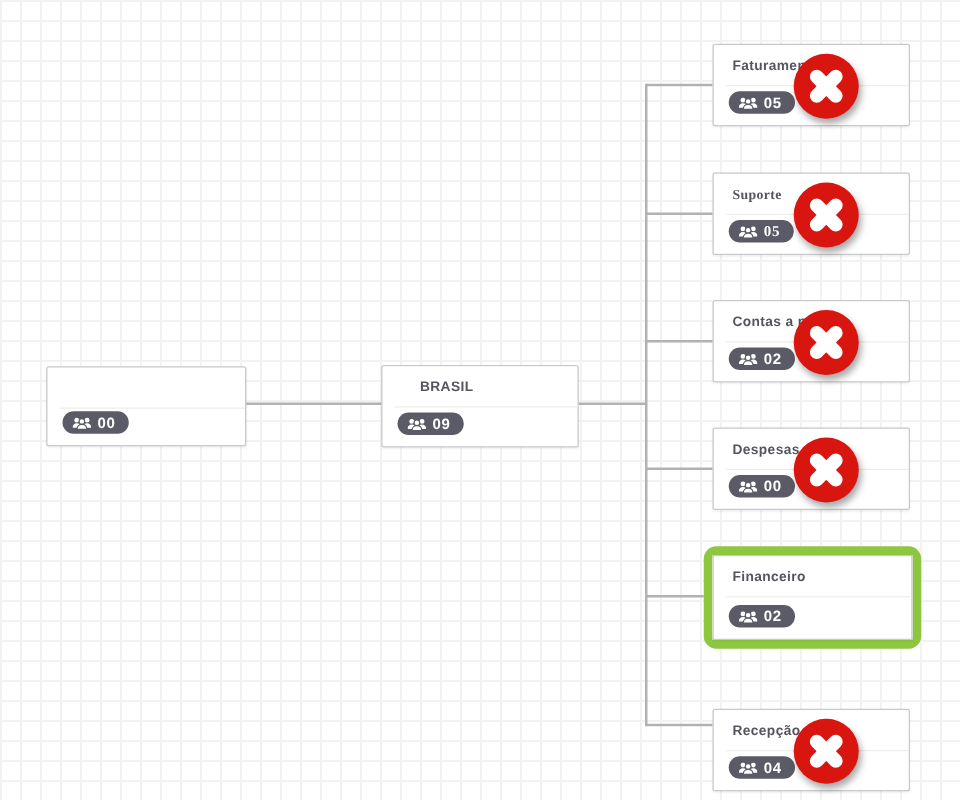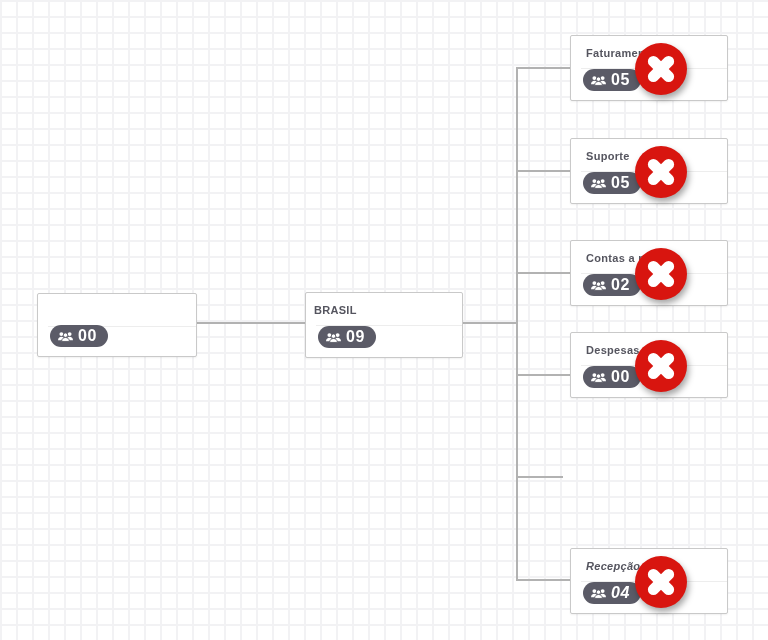--- a/index.html
+++ b/index.html
@@ -48,21 +48,21 @@
   .node-badge {
     position:absolute;
     left:12px; bottom:9px;
     display:inline-flex;
     align-items:center;
     gap:5px;
     background:#5b5b67;
     color:#ffffff;
     border-radius:999px;
     padding:3px 11px 3px 8px;
-    font-size:16px;
+    font-size:12px;
     font-weight:bold;
     letter-spacing:0.5px;
     line-height:1;
   }
   .badge-icon { display:inline-flex; }
   .badge-icon svg { display:block; }
 
   
   .error-marker {
     position:absolute;
@@ -85,24 +85,24 @@
     border-radius:10px;
     background:#ffffff;
     z-index:2;
   }
   .highlight-ring .node { position:relative; left:0; top:0; width:100%; height:100%; border-radius:0; }
 
   .node.root    { left:37px;  top:293px; width:160px; height:64px; }
   .node.brasil  { left:305px; top:292px; }
   .node.child   { left:570px; }
   .node.c0 { top:35px; }
-  .node.c1 { top:138px; }
+  .node.c1 { top:138px;font-family:Liberation Serif, serif; }
   .node.c2 { top:240px; }
-  .node.c3 { top:332px; }
-  .node.c5 { top:548px;font-style:italic; }
+  .node.c3 { top:342px; }
+  .node.c5 { top:567px; }
 </style>
 </head>
 <body>
 
 <div class="canvas">
 
   <div class="conn h" style="left:197px; top:322px; width:108px;"></div>
   <div class="conn h" style="left:463px; top:322px; width:54px;"></div>
   <div class="conn v" style="left:516px; top:67px; height:514px;"></div>
   <div class="conn h" style="left:517px; top:67px;  width:53px;"></div>
@@ -124,21 +124,21 @@
           <path d="M11 12c0-3.1 2-4.8 4.5-4.8S20 8.9 20 12z"></path>
           <circle cx="10" cy="5.2" r="3" stroke="#5b5b67" stroke-width="1.2"></circle>
           <path d="M4.8 13.6c0-3.4 2.3-5.3 5.2-5.3s5.2 1.9 5.2 5.3z" stroke="#5b5b67" stroke-width="1.2"></path>
         </svg>
       </span>
       <span>00</span>
     </div>
   </div>
 
   <div class="node brasil">
-    <div class="node-title" style="padding-left:8px;">BRASIL</div>
+    <div class="node-title" style="padding-left:30px;">BRASIL</div>
     <div class="node-divider"></div>
     <div class="node-badge">
       <span class="badge-icon">
         <svg width="15" height="11" viewBox="0 0 20 14" fill="#ffffff">
           <circle cx="4.5" cy="3.8" r="2.6"></circle>
             <circle cx="15.5" cy="3.8" r="2.6"></circle>
           <path d="M0 12c0-3.1 2-4.8 4.5-4.8S9 8.9 9 12z"></path>
           <path d="M11 12c0-3.1 2-4.8 4.5-4.8S20 8.9 20 12z"></path>
           <circle cx="10" cy="5.2" r="3" stroke="#5b5b67" stroke-width="1.2"></circle>
           <path d="M4.8 13.6c0-3.4 2.3-5.3 5.2-5.3s5.2 1.9 5.2 5.3z" stroke="#5b5b67" stroke-width="1.2"></path>
@@ -245,20 +245,39 @@
     <div class="error-marker">
       <svg width="44" height="44" viewBox="0 0 52 52">
           <g stroke="#ffffff" stroke-width="13" stroke-linecap="round">
             <line x1="17" y1="17" x2="35" y2="35"></line>
             <line x1="35" y1="17" x2="17" y2="35"></line>
           </g>
         </svg>
     </div>
   </div>
 
+  <div class="highlight-ring">
+    <div class="node">
+      <div class="node-title">Financeiro</div>
+      <div class="node-divider"></div>
+      <div class="node-badge">
+        <span class="badge-icon">
+          <svg width="15" height="11" viewBox="0 0 20 14" fill="#ffffff">
+            <circle cx="4.5" cy="3.8" r="2.6"></circle>
+              <circle cx="15.5" cy="3.8" r="2.6"></circle>
+            <path d="M0 12c0-3.1 2-4.8 4.5-4.8S9 8.9 9 12z"></path>
+            <path d="M11 12c0-3.1 2-4.8 4.5-4.8S20 8.9 20 12z"></path>
+            <circle cx="10" cy="5.2" r="3" stroke="#5b5b67" stroke-width="1.2"></circle>
+            <path d="M4.8 13.6c0-3.4 2.3-5.3 5.2-5.3s5.2 1.9 5.2 5.3z" stroke="#5b5b67" stroke-width="1.2"></path>
+          </svg>
+        </span>
+        <span>02</span>
+      </div>
+    </div>
+  </div>
 
   <div class="node child c5">
     <div class="node-title">Recepção</div>
     <div class="node-divider"></div>
     <div class="node-badge">
       <span class="badge-icon">
         <svg width="15" height="11" viewBox="0 0 20 14" fill="#ffffff">
           <circle cx="4.5" cy="3.8" r="2.6"></circle>
             <circle cx="15.5" cy="3.8" r="2.6"></circle>
           <path d="M0 12c0-3.1 2-4.8 4.5-4.8S9 8.9 9 12z"></path>

